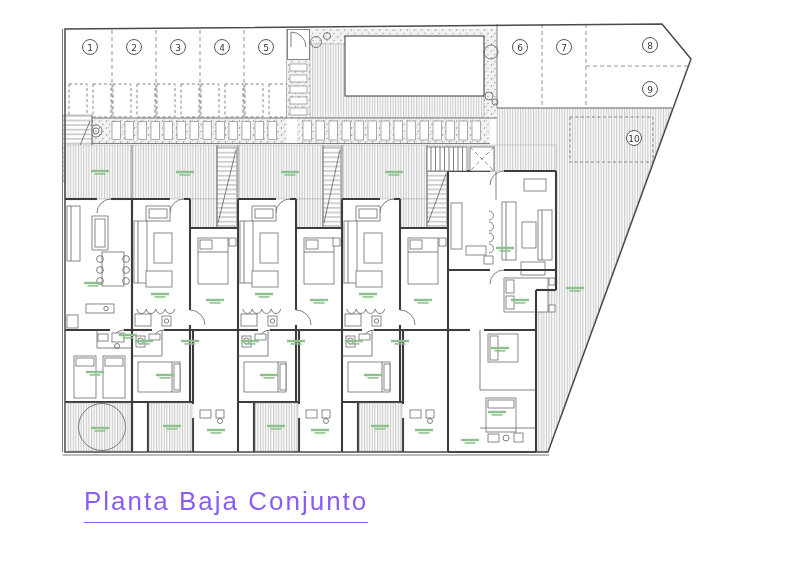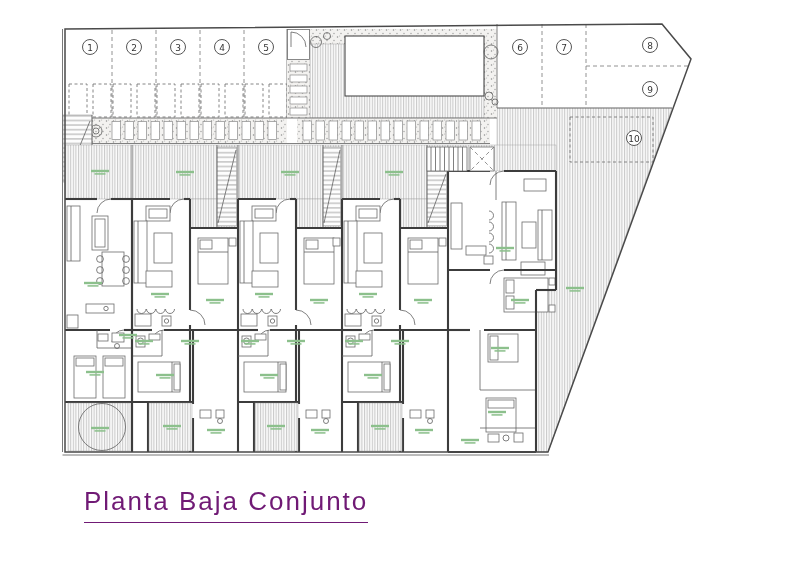--- a/index.html
+++ b/index.html
@@ -506,16 +506,16 @@
           <rect x="122.5" y="337" width="11" height="1.8" fill="#8cc08c" opacity="0.85"></rect>
         </g>
         <g>
           <polygon points="65,29 662,24 691,59 548,452 65,452" class="lot"></polygon>
           <line x1="62.5" y1="29" x2="62.5" y2="452" class="lot2"></line>
           <line x1="62.5" y1="455" x2="549" y2="455" class="lot2"></line>
         </g>
       </g>
   </svg>
 
-  <div class="title-wrap" style="color: #701a75;">
+  <div class="title-wrap" style="color: #8b5cf6;">
     <span class="title-text">Planta Baja Conjunto</span>
   </div>
 </div>
 
 </body></html>

